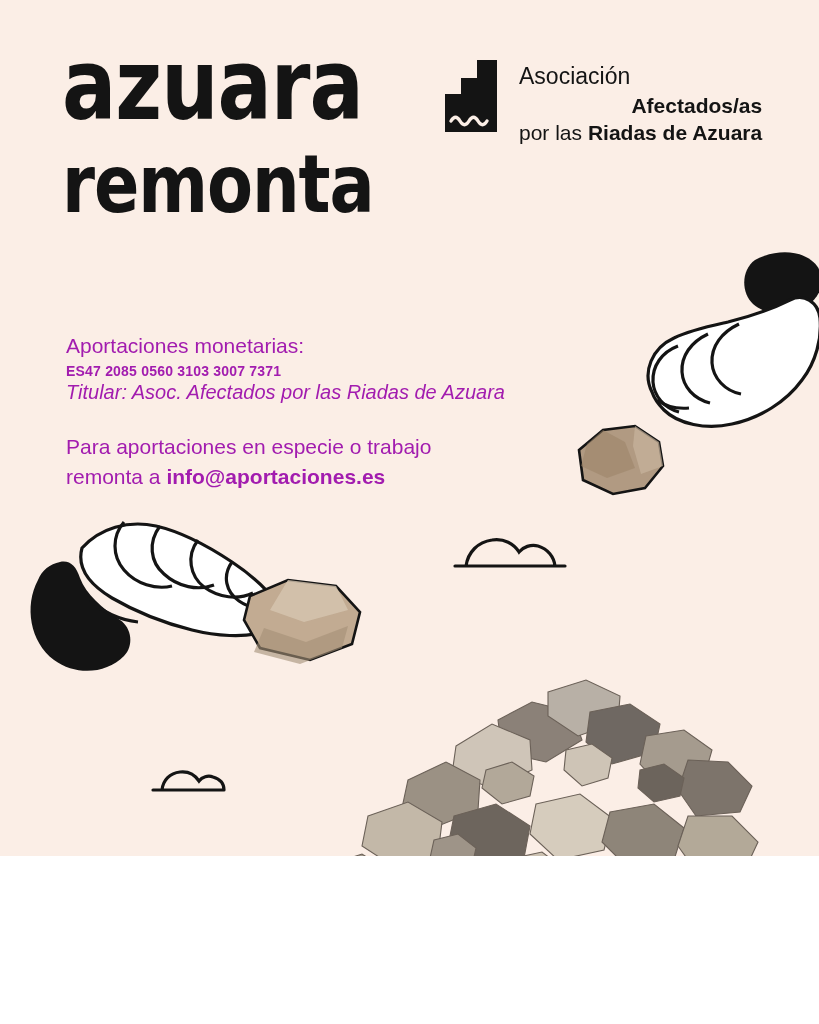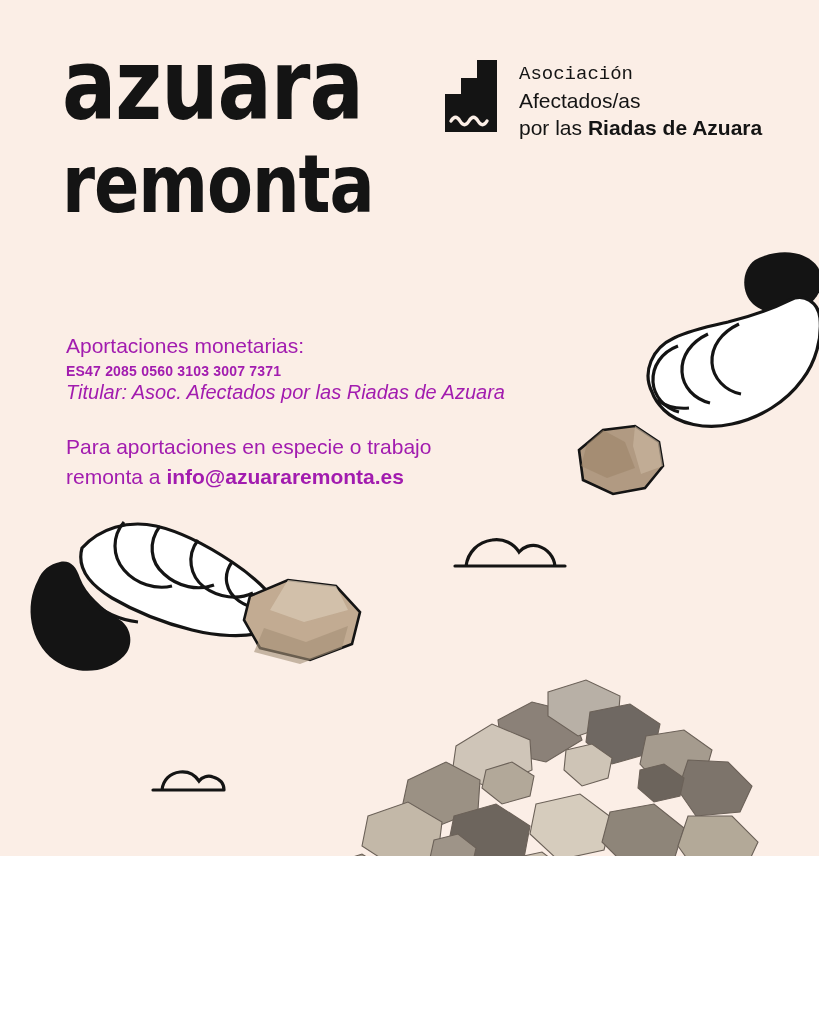--- a/index.html
+++ b/index.html
@@ -62,27 +62,27 @@
     width: 64px;
     height: 72px;
     flex: none;
   }
   .assoc-text {
     color: #141414;
     line-height: 1.30;
     padding-top: 2px;
   }
   .assoc-text .l1 {
-    font-size: 19px;
+    font-size: 23px;
     font-weight: 400;
-    font-family: Liberation Mono, monospace;
   }
   .assoc-text .l2 {
     font-size: 21px;
-    font-weight: 400;
+    font-weight: 700;
+    text-align: right;
   }
   .assoc-text .l3 {
     font-size: 21px;
     font-weight: 400;
   }
   .assoc-text .l3 b {
     font-weight: 700;
   }
 
   
@@ -158,21 +158,21 @@
       <div class="l3"><span>por las </span><b>Riadas de Azuara</b></div>
     </div>
   </div>
 
   <div class="copy">
     <p class="lead">Aportaciones monetarias:</p>
     <p class="iban">ES47 2085 0560 3103 3007 7371</p>
     <p class="holder">Titular: Asoc. Afectados por las Riadas de Azuara</p>
     <p class="ask">
       <span>Para aportaciones en especie o trabajo</span><br>
-      <span>remonta a </span><b>info@azuararemonta.es</b>
+      <span>remonta a </span><b>info@aportaciones.es</b>
     </p>
   </div>
 
   <div class="layer hand-tr">
     <svg width="282" height="262" viewBox="0 0 282 262">
 
       <path class="blk" d="M215 10c22-12 50-10 62 6 10 14 4 30-10 40-16 11-40 10-54-2-12-11-12-34 2-44z"></path>
 
       <path class="wht" d="M112 142c-10-20 0-44 22-54 16-8 36-12 54-16 24-6 46-14 62-22 14-7 28 2 30 18 2 20-4 44-18 62-16 22-42 38-70 44-26 6-54 0-68-14-6-6-10-12-12-18z"></path>
 

